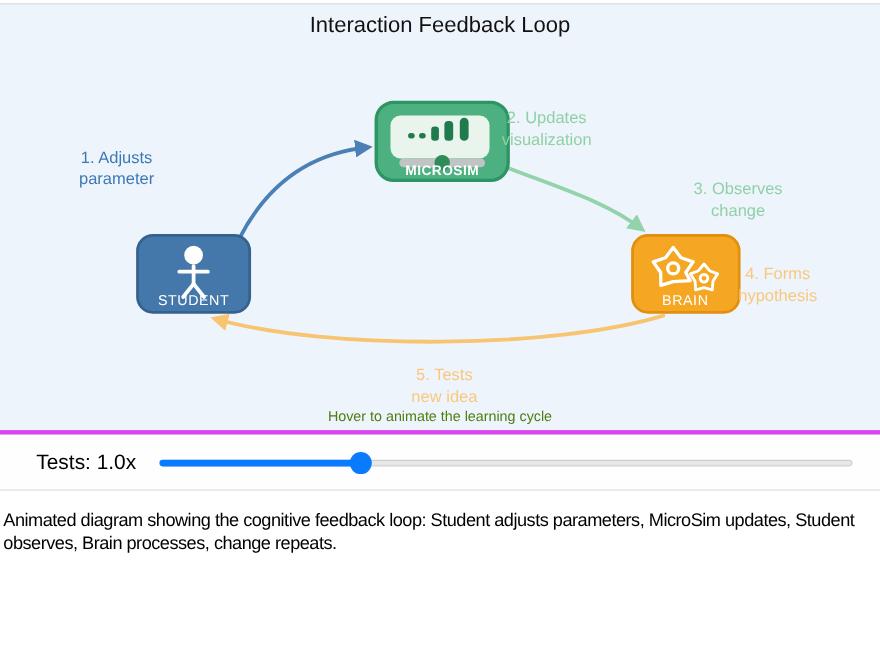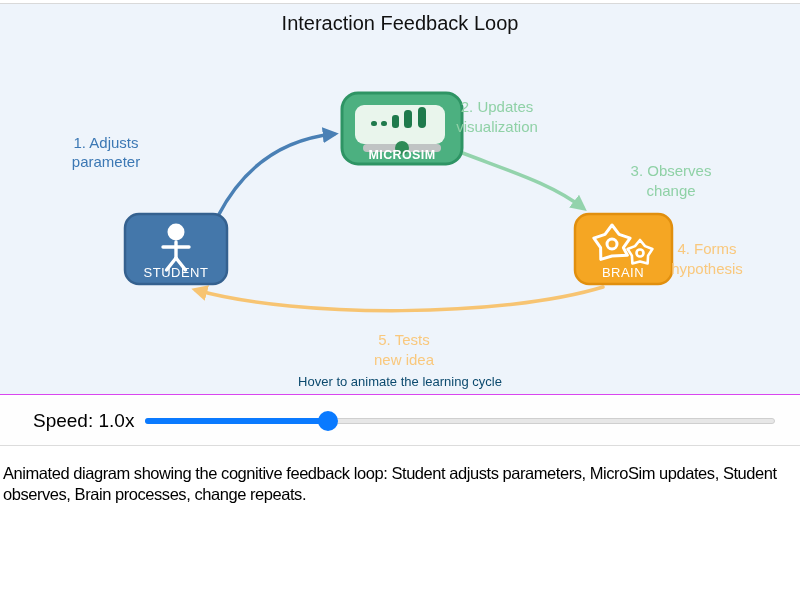--- a/index.html
+++ b/index.html
@@ -6,30 +6,30 @@
   html, body { width: 800px; height: 600px; background: #ffffff; overflow: hidden; }
   body { font-family: "Liberation Sans", "DejaVu Sans", sans-serif; position: relative; }
 
   .page { position: absolute; inset: 0; width: 800px; height: 600px; background: #fff; }
 
   
   .panel {
     position: absolute; top: 3px; left: 0; width: 800px; height: 392px;
     background: #EEF4FB;
     border-top: 1px solid #d9d9d9;
-    border-bottom: 1px solid #d946ef;
+    border-bottom: 4px solid #d946ef;
   }
   .panel-title {
     position: absolute; top: 8px; left: 0; width: 100%;
     text-align: center; font-size: 20px; font-weight: 500; color: #111;
   }
   .diagram-svg { position: absolute; top: 0; left: 0; width: 800px; height: 392px; }
   .hover-hint {
     position: absolute; bottom: 5px; left: 0; width: 100%;
-    text-align: center; font-size: 13px; color: #0c4a6e;
+    text-align: center; font-size: 13px; color: #4d7c0f;
   }
   .step-label { font-size: 15px; font-weight: 500; }
   .node-label { fill: #ffffff; }
 
   
   .controls {
     position: absolute; top: 397px; left: 0; width: 800px; height: 49px;
     background: #fefefe; border-bottom: 1px solid #dcdcdc;
   }
   .speed-label {
@@ -144,21 +144,21 @@
       <g>
         <text class="step-label" x="404" y="341" text-anchor="middle" fill="#F9C87D">5. Tests</text>
         <text class="step-label" x="404" y="361" text-anchor="middle" fill="#F9C87D">new idea</text>
       </g>
     </svg>
 
     <div class="hover-hint">Hover to animate the learning cycle</div>
   </div>
 
   <div class="controls">
-    <div class="speed-label">Speed: 1.0x</div>
+    <div class="speed-label">Tests: 1.0x</div>
     <div class="slider">
       <div class="slider-track"></div>
       <div class="slider-fill"></div>
       <div class="slider-thumb"></div>
     </div>
   </div>
 
   <div class="caption">Animated diagram showing the cognitive feedback loop: Student adjusts parameters, MicroSim updates, Student observes, Brain processes, change repeats.</div>
 
 </div>

